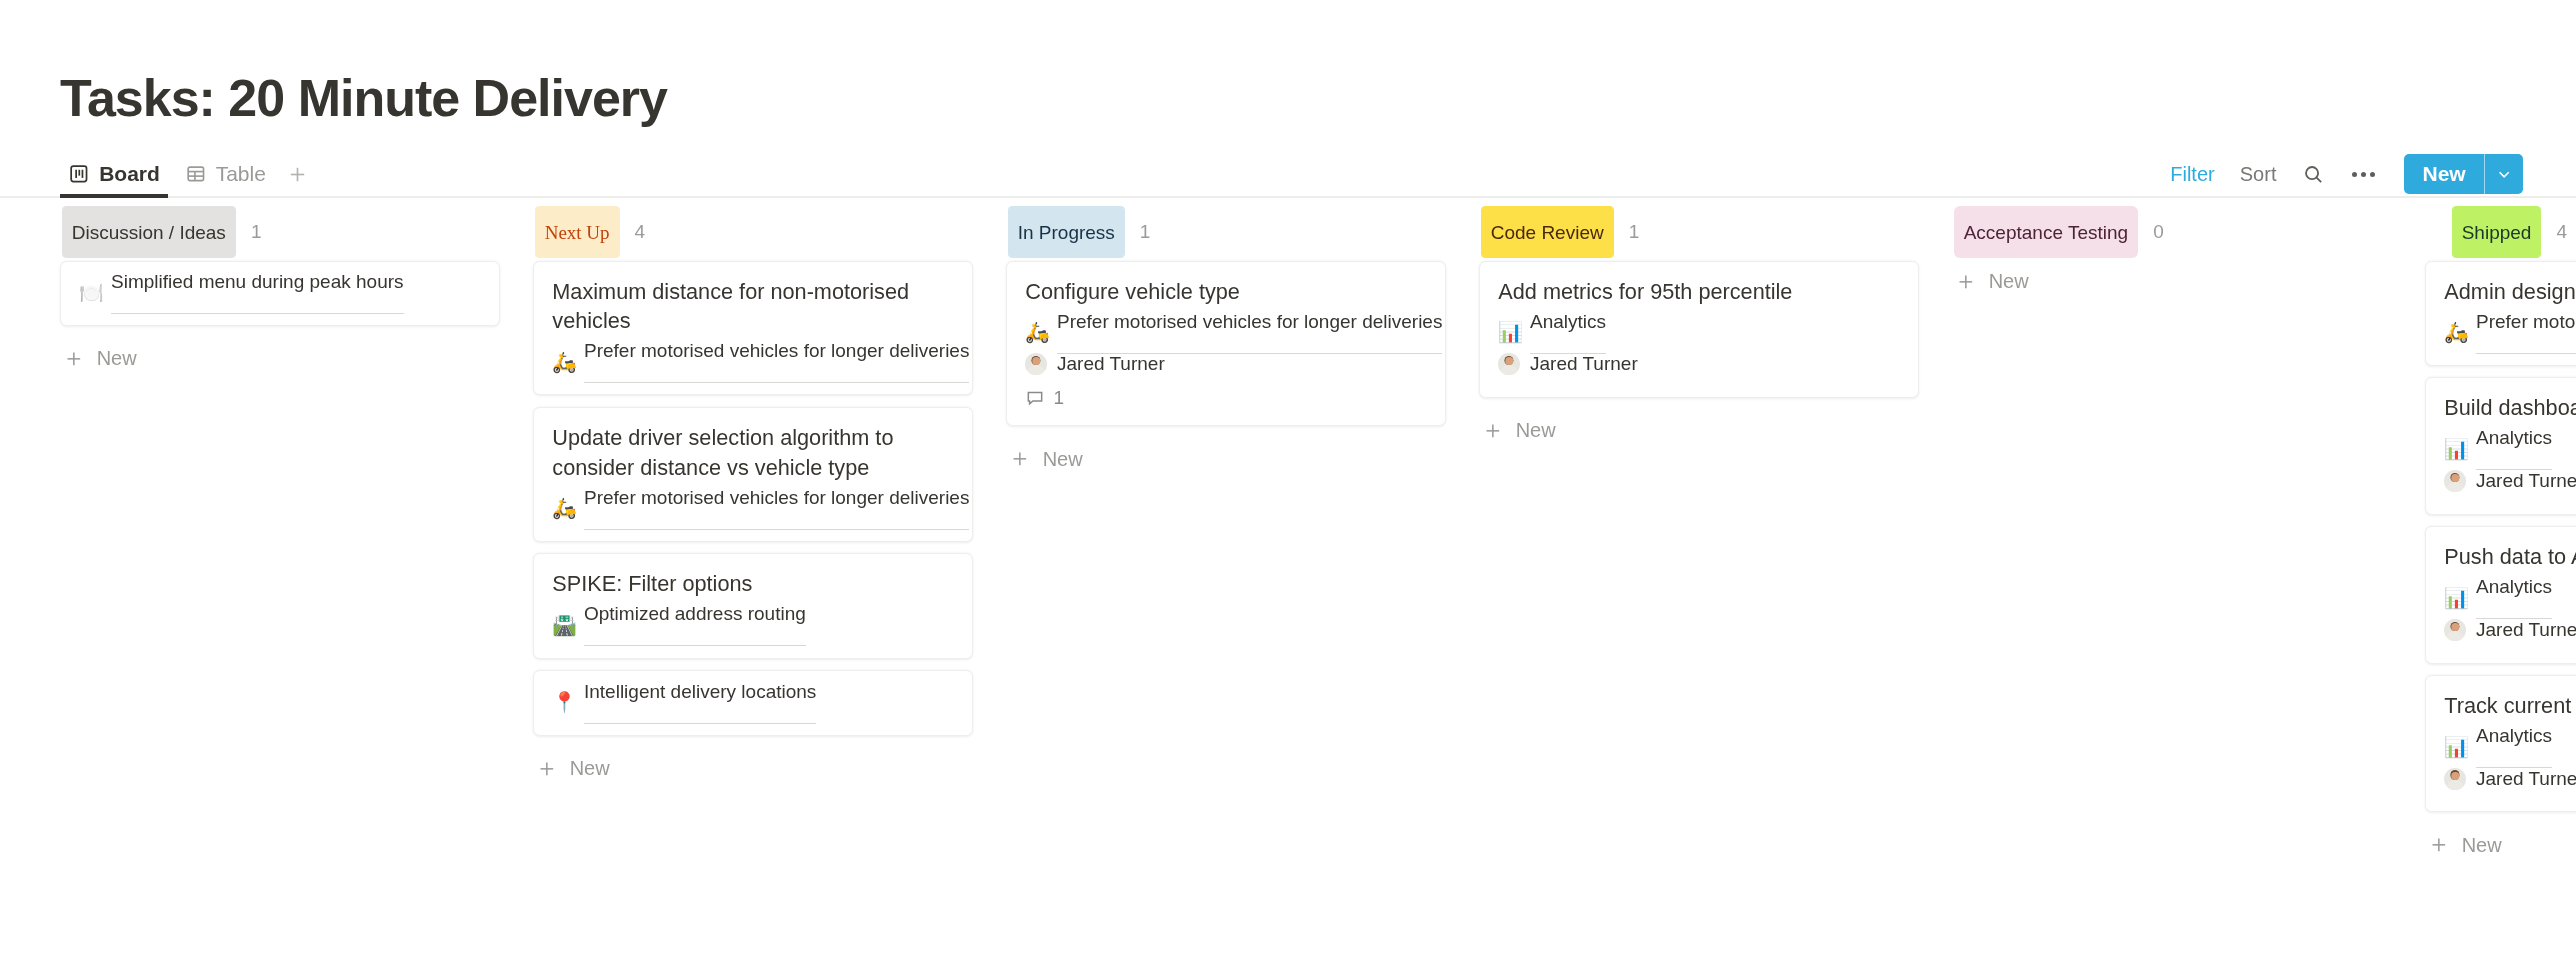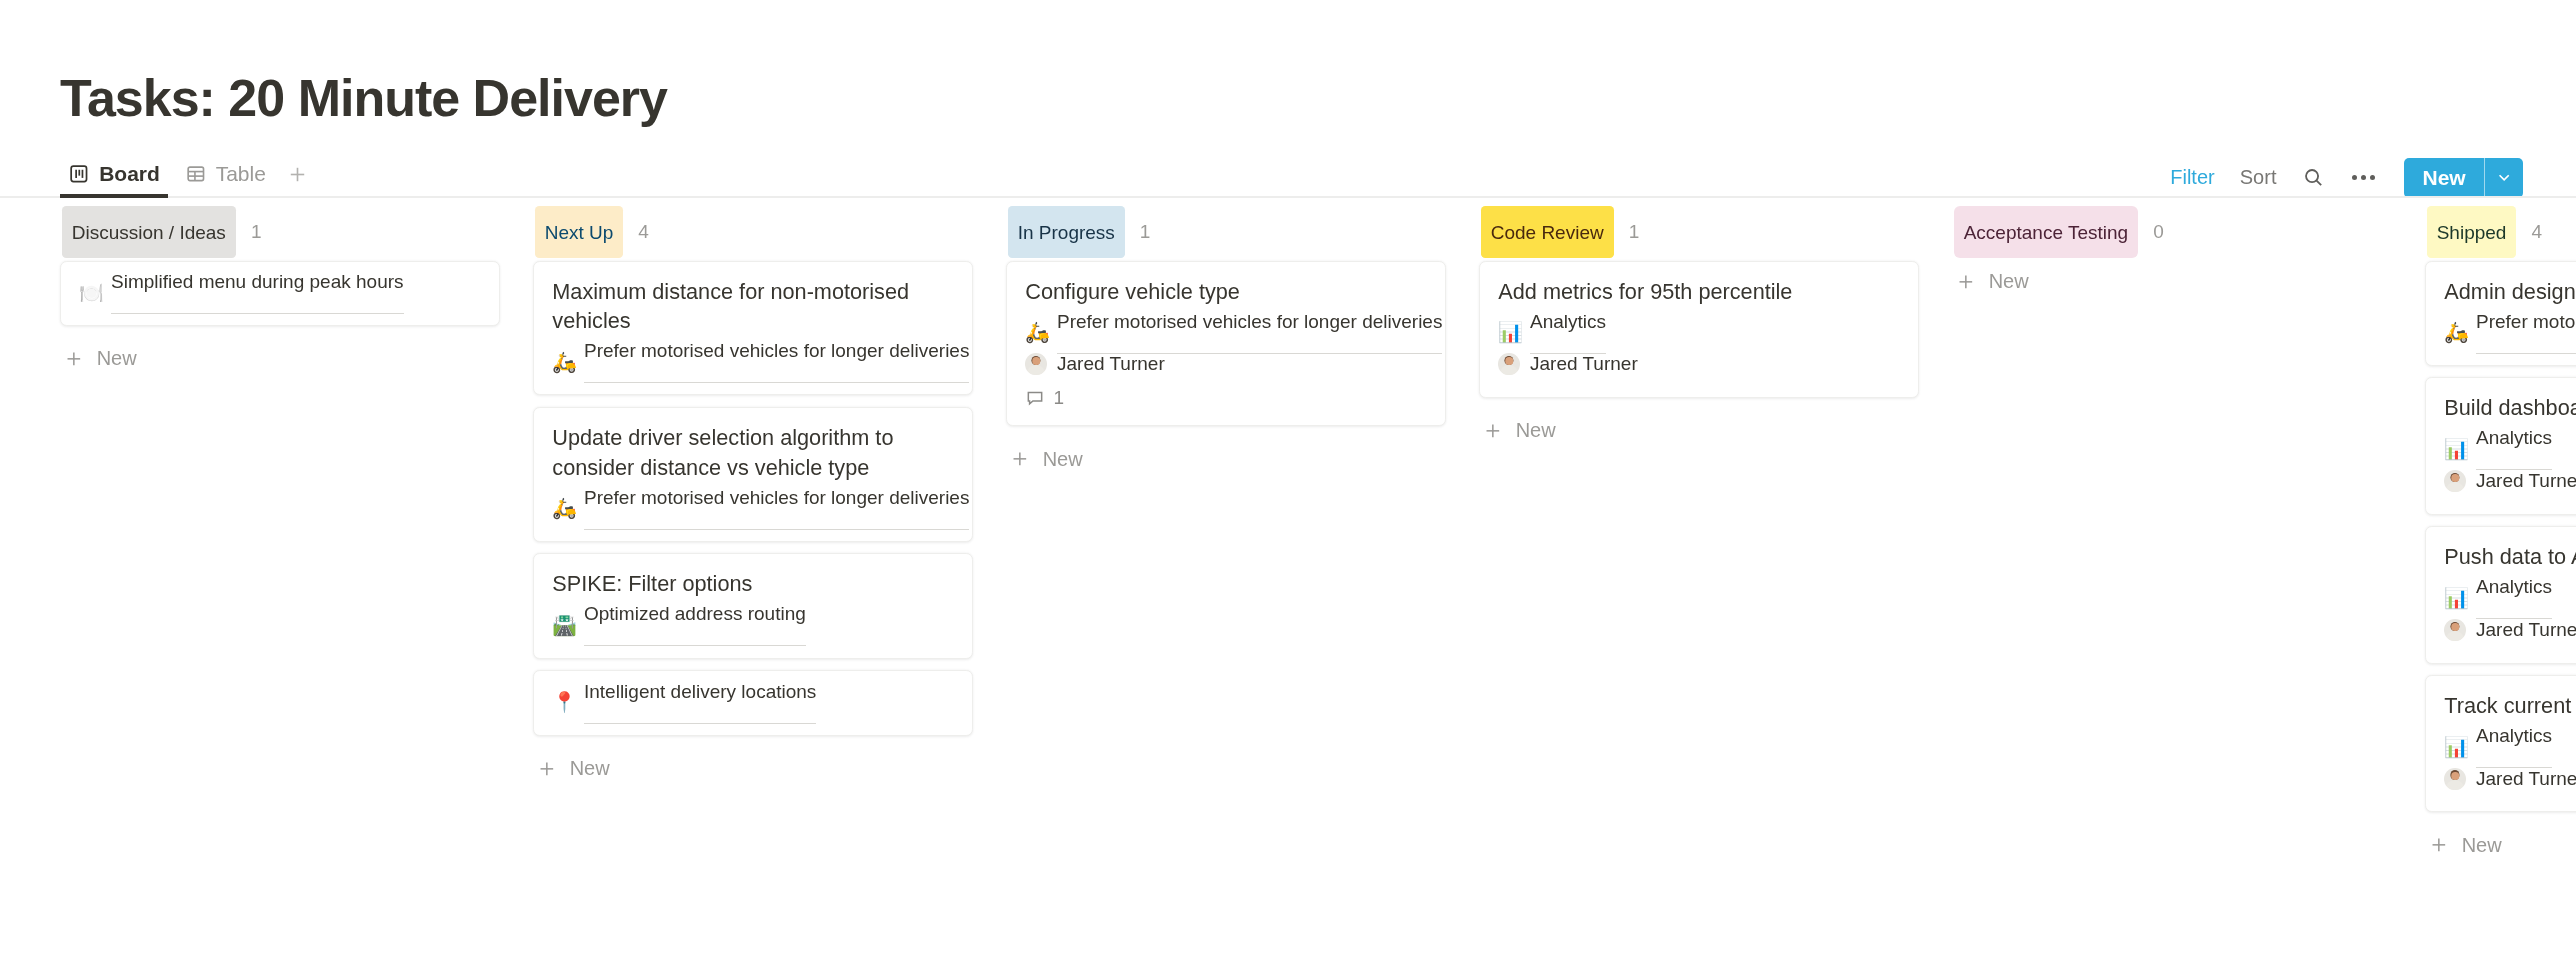--- a/index.html
+++ b/index.html
@@ -31,21 +31,21 @@
   }
 
   
   .viewbar {
     position: relative;
     margin-top: 25px;
     height: 47px;
     padding-left: 60px;
     padding-right: 53px;
     display: flex;
-    align-items: flex-end;
+    align-items: center;
     justify-content: space-between;
   }
   .viewbar:after {
     content: "";
     position: absolute;
     left: 0;
     right: 0;
     bottom: 0;
     height: 1.7px;
     background: #ededec;
@@ -388,21 +388,21 @@
           <svg width="21.7" height="21.7" viewBox="0 0 24 24" fill="none" stroke="currentColor" stroke-width="1.7">
             <line x1="12" y1="5" x2="12" y2="19"></line>
             <line x1="5" y1="12" x2="19" y2="12"></line>
           </svg>
         </span>
         <span>New</span>
       </div>
     </div>
     <div class="column">
       <div class="col-header">
-        <span class="col-pill" style="background: rgb(253, 236, 200); color: #0c4a6e;">Next Up</span>
+        <span class="col-pill" style="background: rgb(253, 236, 200); color: #c2410c; font-family: Liberation Serif, serif;">Next Up</span>
         <span class="col-count">4</span>
       </div>
       <div class="card">
         <div class="card-title">Maximum distance for non-motorised vehicles</div>
         <div class="card-prop">
           <span class="prop-emoji">🛵</span>
           <span class="prop-relation">Prefer motorised vehicles for longer deliveries</span>
         </div>
       </div>
       <div class="card">
@@ -513,21 +513,21 @@
           <svg width="21.7" height="21.7" viewBox="0 0 24 24" fill="none" stroke="currentColor" stroke-width="1.7">
             <line x1="12" y1="5" x2="12" y2="19"></line>
             <line x1="5" y1="12" x2="19" y2="12"></line>
           </svg>
         </span>
         <span>New</span>
       </div>
     </div>
     <div class="column">
       <div class="col-header">
-        <span class="col-pill" style="background: #fef9c3; color: rgb(28, 56, 41);">Shipped</span>
+        <span class="col-pill" style="background: #bef264; color: rgb(28, 56, 41); margin-left: 25px;">Shipped</span>
         <span class="col-count">4</span>
       </div>
       <div class="card">
         <div class="card-title">Admin designs</div>
         <div class="card-prop">
           <span class="prop-emoji">🛵</span>
           <span class="prop-relation">Prefer motorised vehicles for longer deliveries</span>
         </div>
       </div>
       <div class="card">

